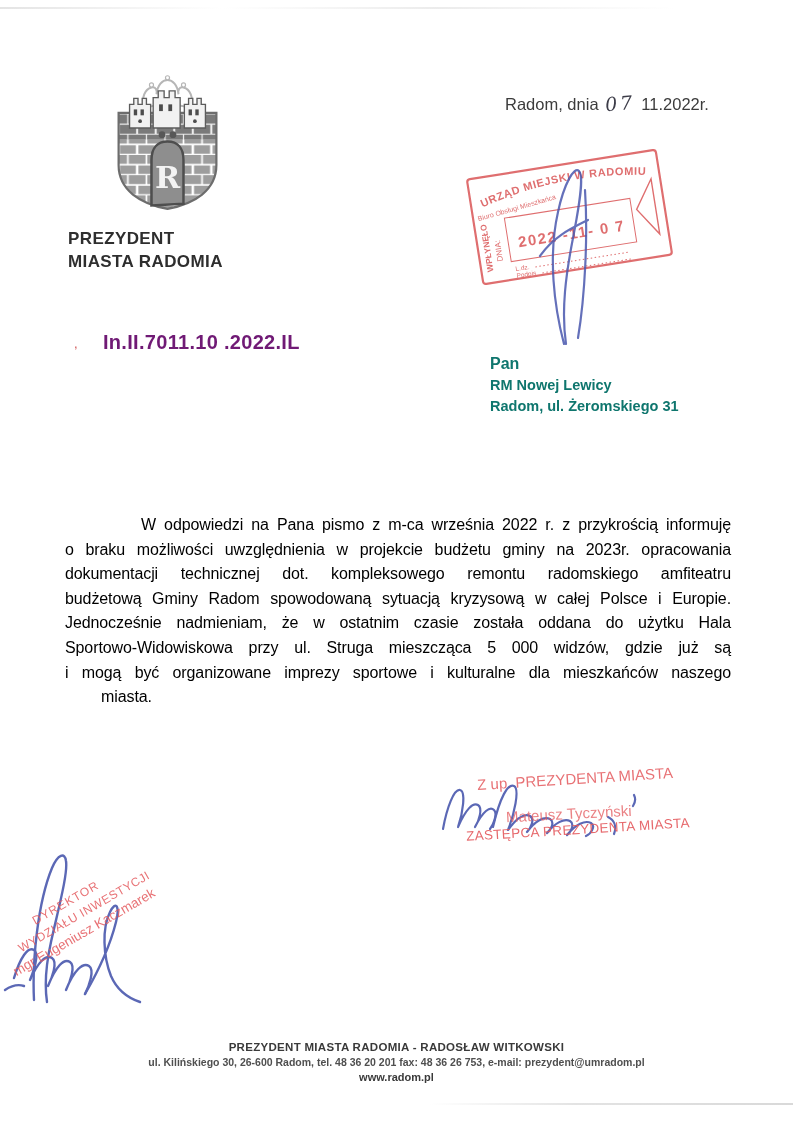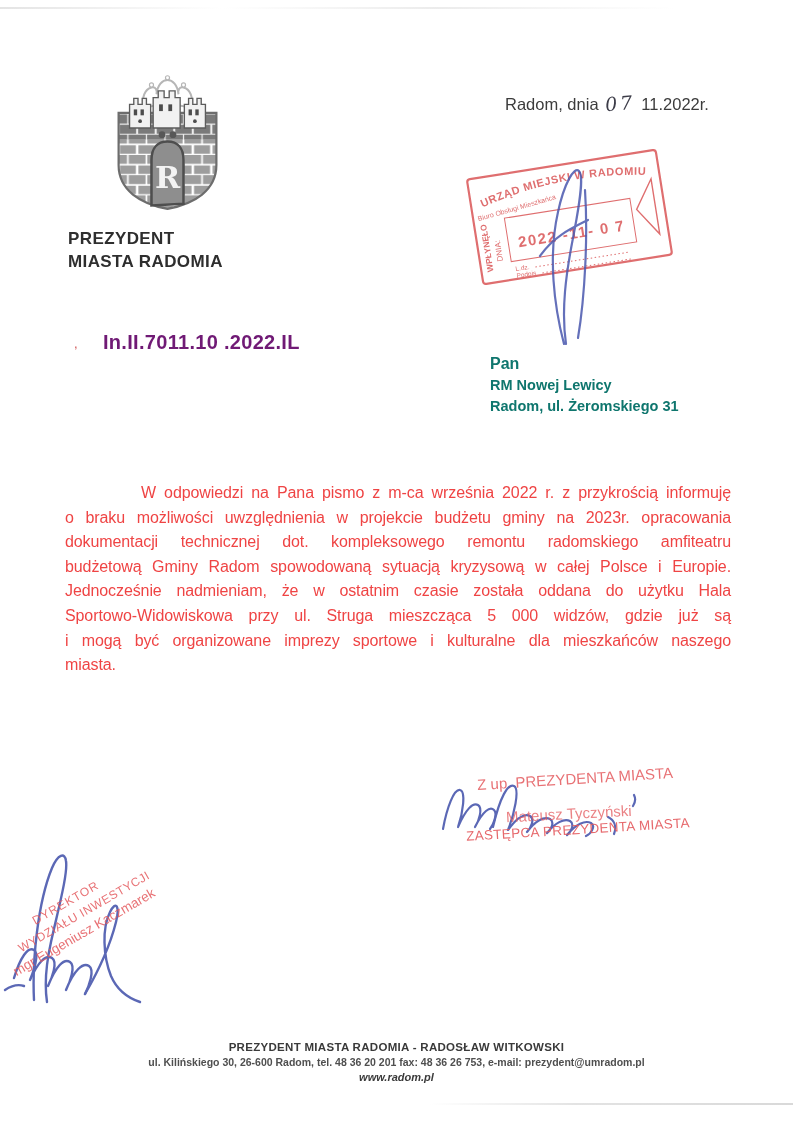--- a/index.html
+++ b/index.html
@@ -33,46 +33,46 @@
 
   
   .ref-mark{position:absolute;left:74px;top:336px;color:#d05555;font-size:13px;}
   .reference{position:absolute;left:103px;top:331px;font-size:20px;letter-spacing:.3px;color:#701a75;font-weight:bold;}
   .recipient{position:absolute;left:490px;top:353px;font-weight:bold;color:#0f766e;}
   .recipient .r0{font-size:16px;line-height:22px;}
   .recipient .r1{font-size:17.5px;line-height:23px;}
   .recipient .r2,.recipient .r3,.recipient .r4{font-size:14.5px;line-height:20.5px;}
 
   
-  .body-text{position:absolute;left:65px;top:481px;width:666px;font-size:16px;
-          line-height:24.6px;color:#ef4444;letter-spacing:-.1px;}
+  .body-text{position:absolute;left:65px;top:513px;width:666px;font-size:16px;
+          line-height:24.6px;color:#000000;letter-spacing:-.1px;}
   .body-text .jl{text-align:justify;text-align-last:justify;}
   .body-text .first{text-indent:76px;}
-  .body-text .last{text-align:left;}
+  .body-text .last{text-align:left;margin-left:36px;}
 
   
   .redtext{position:absolute;color:#e4595d;white-space:nowrap;}
   .sig-upon{left:477px;top:770px;font-size:15px;transform:rotate(-3.5deg);opacity:.85;}
   .sig-name{left:506px;top:805px;font-size:15px;transform:rotate(-3deg);opacity:.75;}
   .sig-title{left:466px;top:822px;font-size:13.5px;transform:rotate(-3.5deg);opacity:.9;letter-spacing:.3px;}
   .sig-right-svg{position:absolute;left:438px;top:777px;}
 
   
   .dir-stamp{position:absolute;left:6px;top:932px;width:230px;transform:rotate(-30deg);
           transform-origin:0 50%;color:#e4595d;opacity:.85;white-space:nowrap;}
   .dir-stamp .d0{font-size:12px;letter-spacing:1px;padding-left:42px;line-height:17px;}
   .dir-stamp .d1{font-size:12px;letter-spacing:.6px;padding-left:16px;line-height:17px;}
   .dir-stamp .d2{font-size:13.5px;line-height:18px;}
   .sig-left-svg{position:absolute;left:2px;top:848px;}
 
   
   .footer{position:absolute;left:0;top:1019px;width:100%;text-align:center;color:#3a3a3a;margin-top:20px;}
   .footer .f0{font-size:11.5px;font-weight:bold;letter-spacing:.3px;line-height:16px;}
   .footer .f1{font-size:10.5px;color:#4f4f4f;line-height:15px;font-weight:bold;}
-  .footer .f2{font-size:11px;font-weight:bold;line-height:15px;font-style:italic;}
+  .footer .f2{font-size:11px;font-weight:bold;line-height:15px;}
 </style>
 </head>
 <body>
 
 <div class="page">
 
   <div class="scan-edge top"></div>
   <div class="scan-edge bottom"></div>
 
   <svg class="coa" width="135" height="145" viewBox="0 0 160 172">

